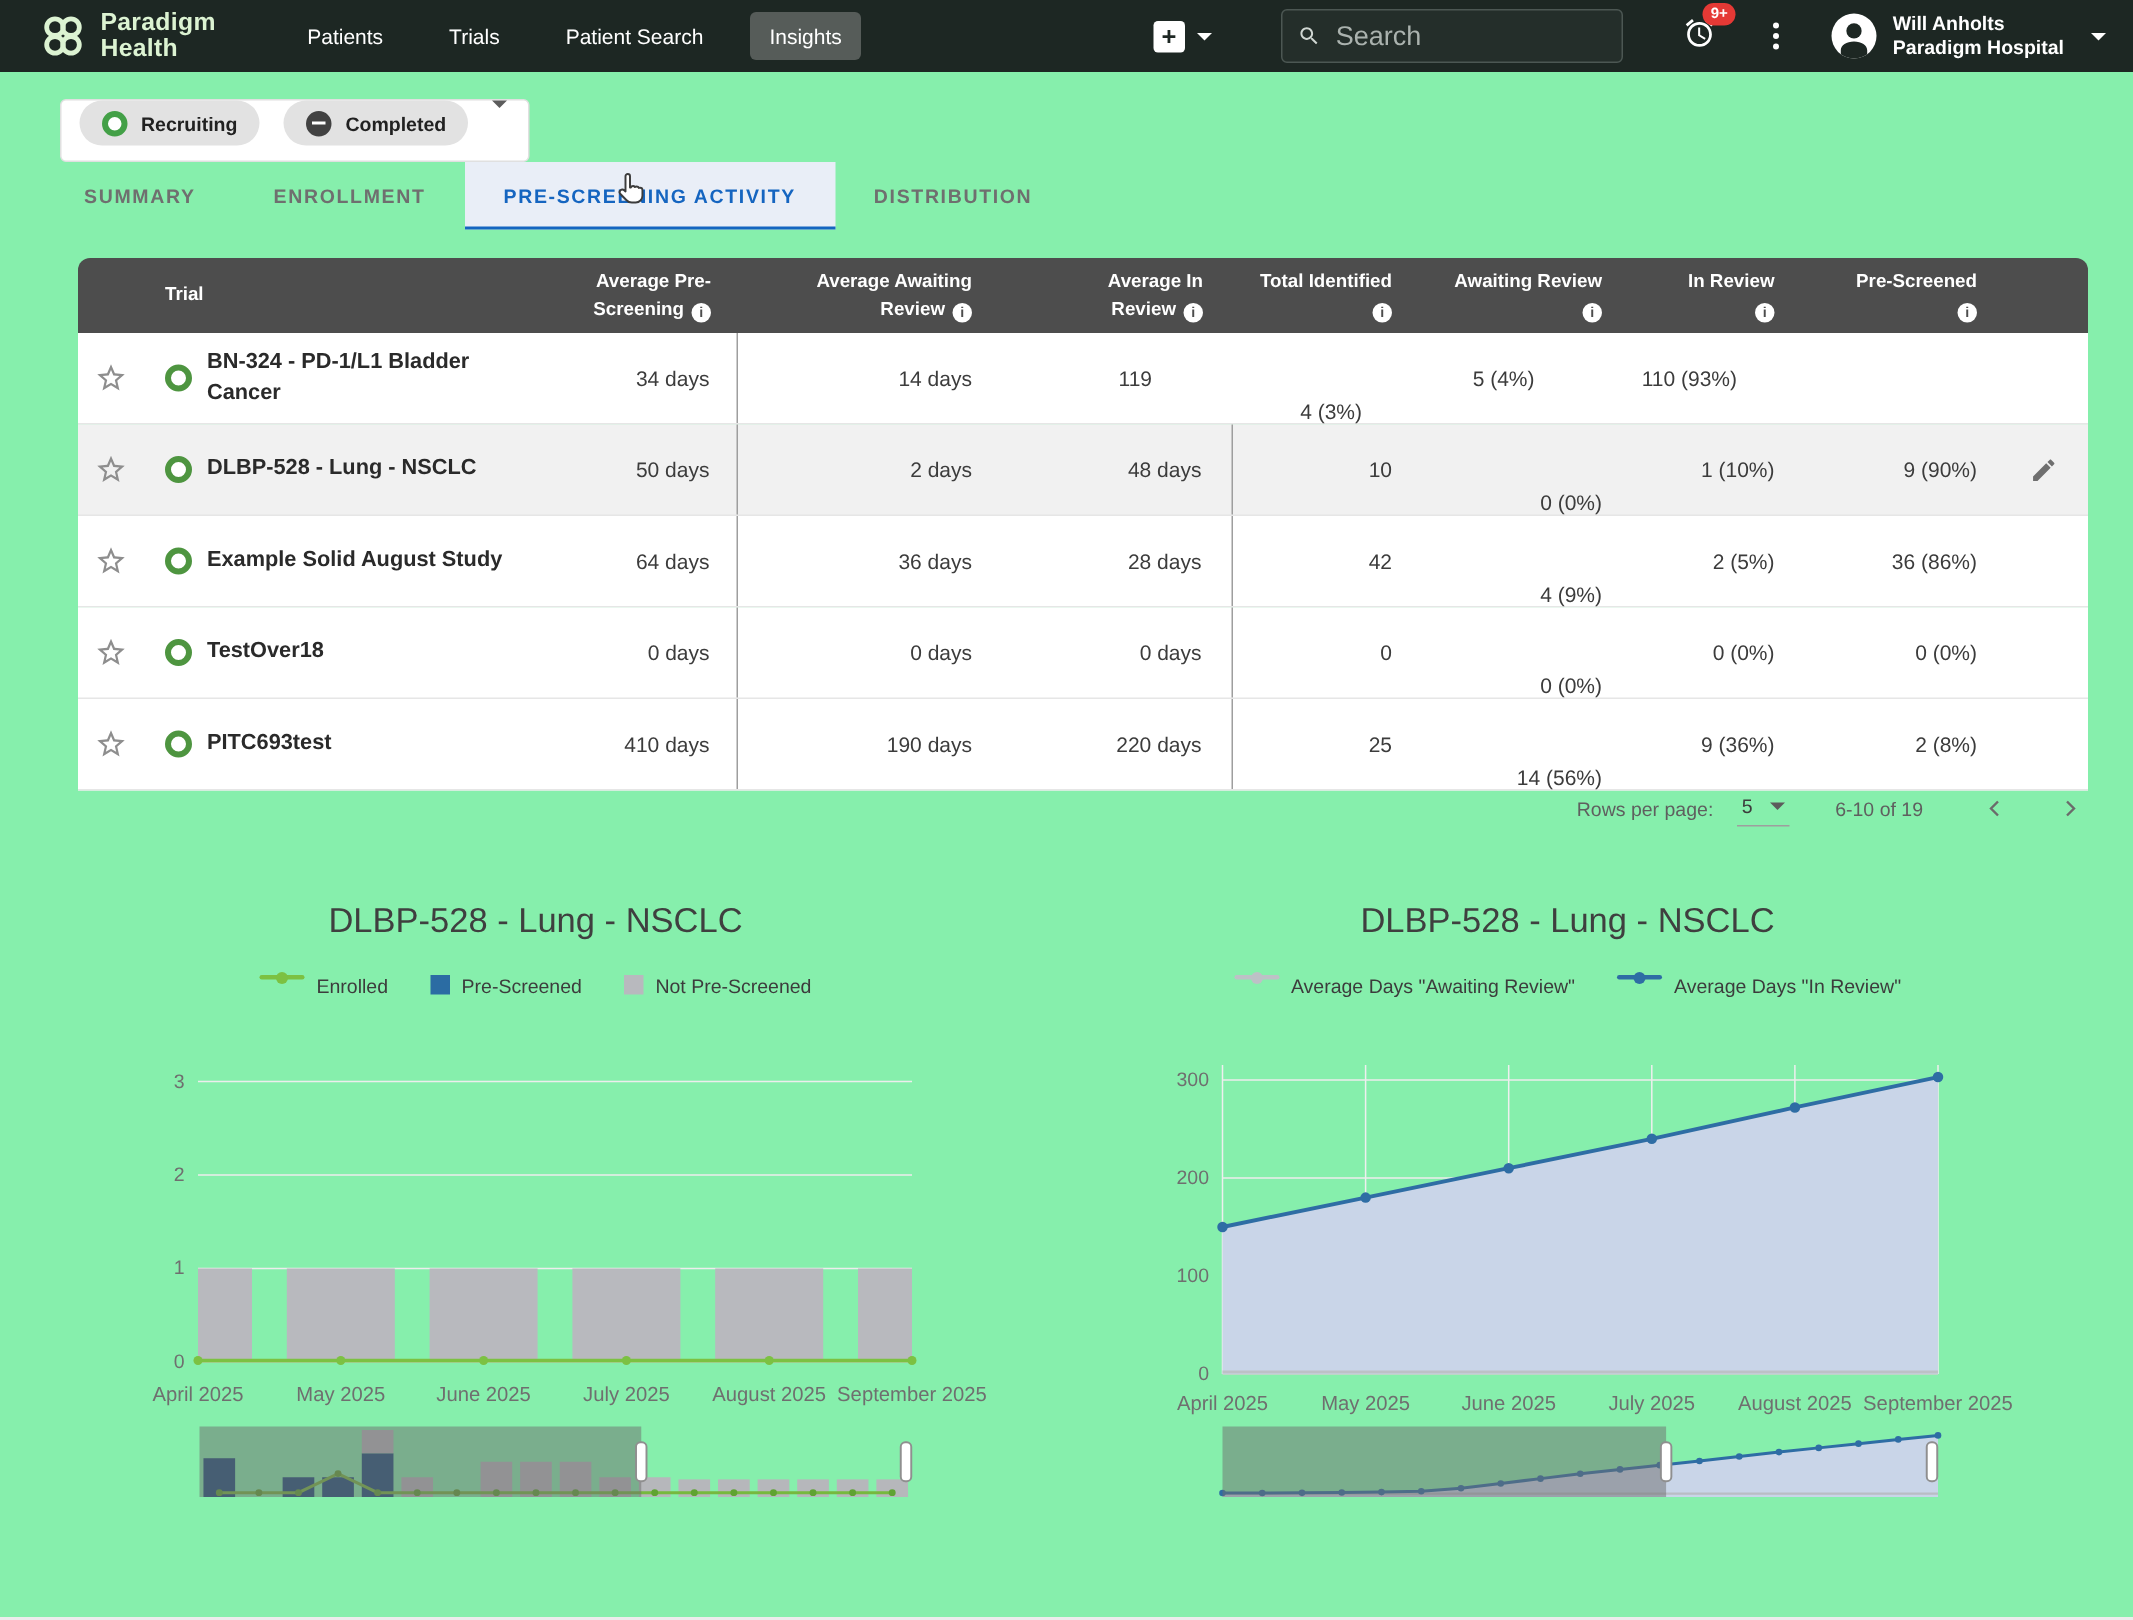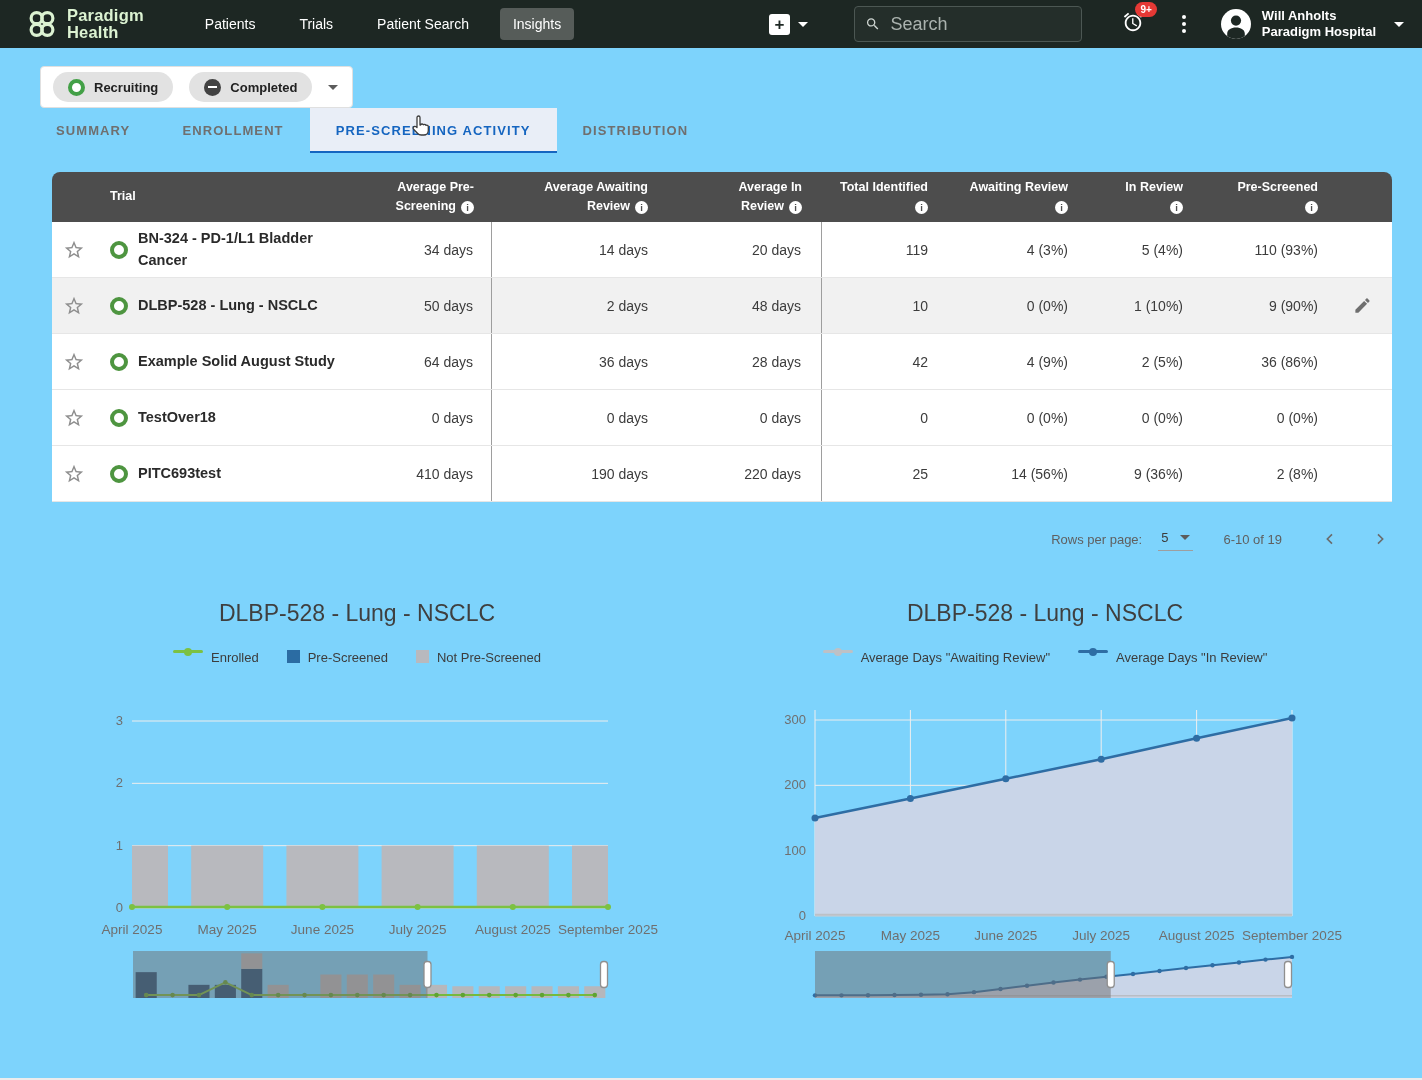--- a/index.html
+++ b/index.html
@@ -1,16 +1,16 @@
 <!DOCTYPE html>
 <html><head>
 <meta charset="utf-8">
 <style>
   html,body{margin:0;padding:0;background:#fff;}
-  .page{position:relative;width:1422px;height:1080px;background:#7dd3fc;overflow:hidden;
+  .page{position:relative;width:1422px;height:1080px;background:#86efac;overflow:hidden;
         font-family:"Liberation Sans","DejaVu Sans",sans-serif;text-decoration:underline;}
 
   
   .navbar{position:absolute;top:0;left:0;right:0;height:48px;background:#1d2723;
           display:flex;align-items:center;color:#fff;}
   .brand{display:flex;align-items:center;gap:9px;margin-left:26px;cursor:pointer;}
   .brand-text{font-size:16.5px;font-weight:700;line-height:1.05;color:#dcf3d2;letter-spacing:.2px;}
   .nav-items{display:flex;margin-left:48px;gap:18px;align-items:center;}
   .nav-item{padding:8px 13px;font-size:14px;font-weight:500;border-radius:4px;cursor:pointer;white-space:nowrap;}
   .nav-item.active{background:#565c59;}
@@ -31,21 +31,21 @@
   .kebab{display:flex;flex-direction:column;gap:3px;margin-right:30px;cursor:pointer;padding:4px;}
   .kebab i{width:4px;height:4px;border-radius:50%;background:#fff;display:block;}
   .user{display:flex;align-items:center;gap:10px;cursor:pointer;}
   .user-text{font-size:13px;line-height:1.25;text-align:left;}
   .user-name{font-weight:700;}
   .user-org{font-weight:700;}
   .user .caret{margin-left:8px;}
 
   
   .filter-card{position:absolute;top:66px;left:40px;height:40px;border:1px solid #e0e0e0;border-radius:4px;
-               display:flex;align-items:center;padding:0 14px 0 12px;gap:16px;background:#fff;}
+               display:flex;padding:0 14px 0 12px;gap:16px;background:#fff;}
   .chip{height:30px;background:#e2e2e2;border-radius:15px;display:flex;align-items:center;gap:9px;
         padding:0 15px;font-size:13px;font-weight:700;color:#212121;cursor:pointer;}
   .chip-ring{width:17px;height:17px;border-radius:50%;border:4.5px solid #43a047;background:#fff;box-sizing:border-box;}
   .chip-minus{width:17px;height:17px;border-radius:50%;background:#424242;position:relative;}
   .chip-minus::after{content:'';position:absolute;left:4px;right:4px;top:7.5px;height:2px;background:#fff;}
   .filter-caret{width:0;height:0;border-left:5px solid transparent;border-right:5px solid transparent;
                 border-top:5px solid #5c5c5c;cursor:pointer;}
 
   
   .tabs{position:absolute;top:108px;left:30px;display:flex;}
@@ -68,21 +68,21 @@
   .num{justify-content:flex-end;text-align:right;}
   .b-r{border-right:1px solid #9e9e9e;}
   .c-star{width:44px;justify-content:center;}
   .c-trial{width:246px;padding-left:14px;gap:10px;font-weight:700;color:#2a2a2a;font-size:14.5px;line-height:1.45;}
   .h-trial{width:246px;padding-left:14px;text-align:left;}
   .donut{width:18px;height:18px;border-radius:50%;border:4.5px solid #4e9540;box-sizing:border-box;flex:none;background:#fff;}
   .c-avgpre{width:150px;padding-right:18px;}
   .c-avgaw{width:170px;padding-right:14px;}
   .c-avgin{width:160px;padding-right:20px;}
   .c-total{width:120px;padding-right:14px;}
-  .c-await{width:140px;padding-right:14px;}
+  .c-await{width:140px;padding-right:14px;margin-top:44px;}
   .c-inrev{width:115px;padding-right:14px;}
   .c-prescr{width:135px;padding-right:14px;}
   .c-edit{width:60px;justify-content:center;}
   .h-avgpre{width:150px;padding:0 18px 0 30px;}
   .h-avgaw{width:170px;padding:0 14px 0 30px;}
   .h-avgin{width:160px;padding:0 20px 0 46px;}
   .h-total{width:120px;padding:0 14px 0 10px;}
   .h-await{width:140px;padding:0 14px 0 20px;}
   .h-inrev{width:115px;padding:0 14px 0 30px;}
   .h-prescr{width:135px;padding:0 14px 0 24px;}
@@ -231,21 +231,20 @@
             <svg width="22" height="22" viewBox="0 0 24 24">
               <path d="M22 9.24l-7.19-.62L12 2 9.19 8.63 2 9.24l5.46 4.73L5.82 21 12 17.27 18.18 21l-1.63-7.03L22 9.24zM12 15.4l-3.76 2.27 1-4.28-3.32-2.88 4.38-.38L12 6.1l1.71 4.04 4.38.38-3.32 2.88 1 4.28L12 15.4z" fill="#8e8e8e"></path>
             </svg>
           </div>
           <div class="td c-trial">
             <span class="donut"></span>
             <span>BN-324 - PD-1/L1 Bladder Cancer</span>
           </div>
           <div class="td num c-avgpre b-r">34 days</div>
           <div class="td num c-avgaw">14 days</div>
-          <div class="td num c-avgin b-r">20 days</div>
           <div class="td num c-total">119</div>
           <div class="td num c-await">4 (3%)</div>
           <div class="td num c-inrev">5 (4%)</div>
           <div class="td num c-prescr">110 (93%)</div>
           <div class="td c-edit"></div>
         </div>
         <div class="tr hl">
           <div class="td c-star">
             <svg width="22" height="22" viewBox="0 0 24 24">
               <path d="M22 9.24l-7.19-.62L12 2 9.19 8.63 2 9.24l5.46 4.73L5.82 21 12 17.27 18.18 21l-1.63-7.03L22 9.24zM12 15.4l-3.76 2.27 1-4.28-3.32-2.88 4.38-.38L12 6.1l1.71 4.04 4.38.38-3.32 2.88 1 4.28L12 15.4z" fill="#8e8e8e"></path>

